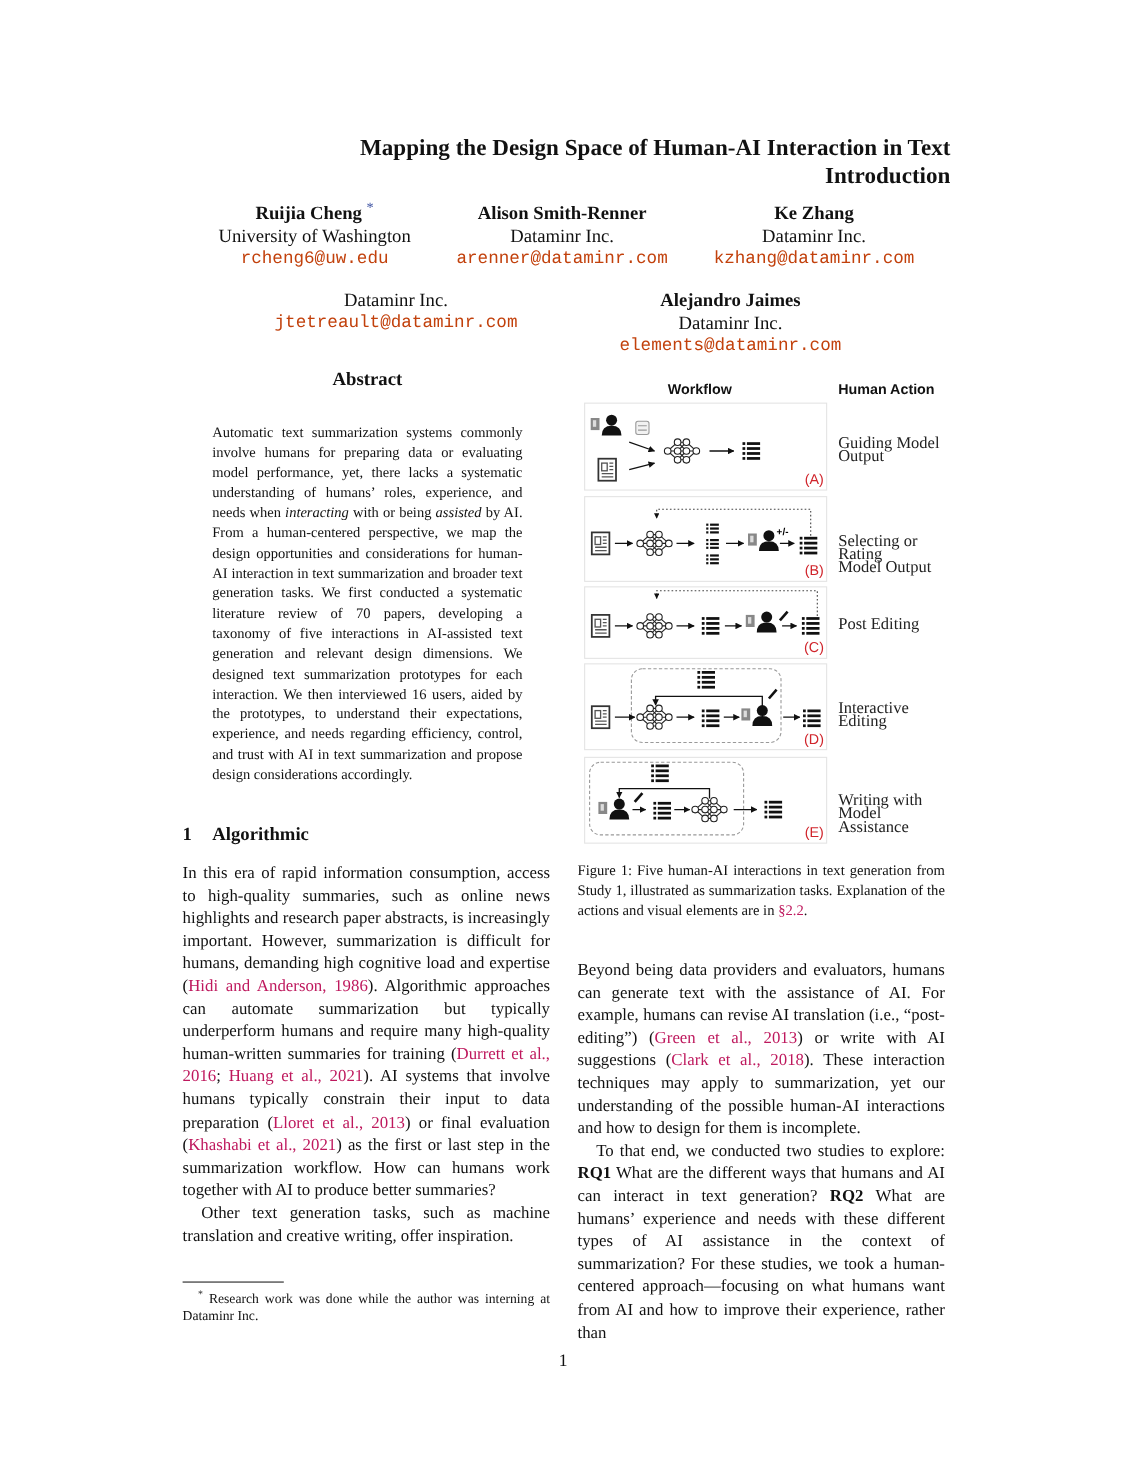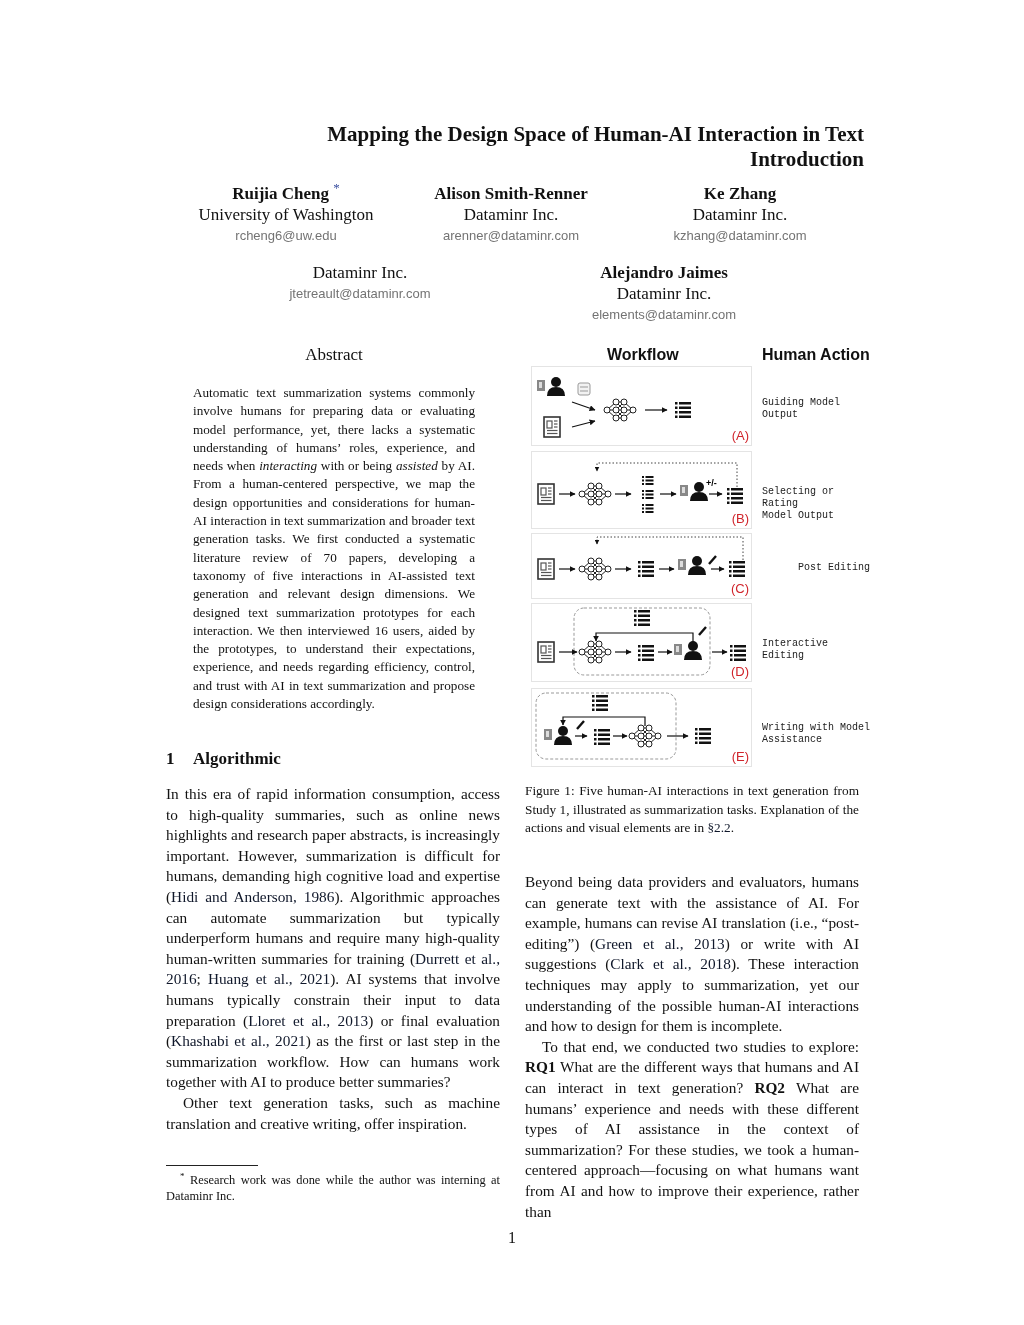--- a/index.html
+++ b/index.html
@@ -1,43 +1,43 @@
 <!DOCTYPE html>
 <html><head>
 <meta charset="utf-8">
 <style>
   html, body { margin: 0; padding: 0; background: #ffffff; }
   body { width: 1024px; height: 1325px; position: relative; overflow: hidden; color: #111; font-family: "Liberation Serif", "DejaVu Serif", serif; }
   .title { position: absolute; left: 160px; width: 704px; top: 122px; text-align: right; font-weight: bold; font-size: 21px; line-height: 25px; }
   .author { position: absolute; text-align: center; font-size: 17px; line-height: 21px; }
   .author .name { font-weight: bold; }
   .author .aff { }
-  .author .email { font-family: Liberation Sans, sans-serif; font-size: 13px; color: #737373; }
+  .author .email { font-family: Liberation Mono, monospace; font-size: 16px; color: #c2410c; }
   .star { color: #3a4fa0; font-weight: normal; font-size: 13px; vertical-align: super; line-height: 0; }
-  .abstract-title { position: absolute; left: 193px; width: 282px; top: 345px; text-align: center; font-weight: normal; font-size: 17px; }
+  .abstract-title { position: absolute; left: 193px; width: 282px; top: 335px; text-align: center; font-weight: bold; font-size: 17px; }
   .abstract-text { position: absolute; left: 193px; width: 282px; top: 384px; font-size: 13.2px; line-height: 18.3px; text-align: justify; }
   .section-head { position: absolute; left: 166px; top: 749px; font-weight: bold; font-size: 17px; }
   .section-head .num { display: inline-block; width: 27px; }
   .col-text { position: absolute; font-size: 15.3px; line-height: 20.6px; text-align: justify; }
   .col-left { left: 166px; width: 334px; top: 784px; }
   .col-right { left: 525px; width: 334px; top: 872px; }
   .col-text p { margin: 0; }
   .col-text p.indent { text-indent: 17px; }
-  .cite { color: #0f172a; }
+  .cite { color: #be185d; }
   .caption { position: absolute; left: 525px; width: 334px; top: 782px; font-size: 13.3px; line-height: 18.5px; text-align: justify; }
   .footnote-rule { position: absolute; left: 166px; top: 1165px; width: 92px; border-top: 1px solid #222; }
   .footnote { position: absolute; left: 166px; width: 334px; top: 1168px; font-size: 12.4px; line-height: 16px; text-align: justify; }
   .footnote .fn-mark { font-size: 9px; vertical-align: super; margin-left: 14px; }
   .page-num { position: absolute; left: 0; width: 1024px; text-align: center; top: 1229px; font-size: 16px; }
 
   
-  .fig-head { position: absolute; top: 346px; font-family: "Liberation Sans", "DejaVu Sans", sans-serif; font-weight: bold; font-size: 16px; }
+  .fig-head { position: absolute; top: 346px; font-family: "Liberation Sans", "DejaVu Sans", sans-serif; font-weight: bold; font-size: 13px; }
   .panel { position: absolute; left: 531px; width: 219px; border: 1px solid #e4e4e4; background: #fff; }
   .panel-label { position: absolute; right: 2px; bottom: 2px; color: #d0242b; font-family: "Liberation Sans", "DejaVu Sans", sans-serif; font-size: 13px; }
-  .action { position: absolute; left: 762px; font-family: Liberation Mono, monospace; font-size: 10px; line-height: 12px; color: #222; width: 110px; }
+  .action { position: absolute; left: 762px; font-family: Liberation Serif, serif; font-size: 15px; line-height: 12px; color: #222; width: 110px; }
   .panel svg { position: absolute; left: 0; top: 0; }
 </style>
 </head>
 <body>
 
 <div class="title">
   <div>Mapping the Design Space of Human-AI Interaction in Text</div>
   <div>Introduction</div>
 </div>
 
@@ -204,21 +204,21 @@
     <line x1="83" y1="35" x2="99" y2="35" stroke="#111" stroke-width="1.2" marker-end="url(#arr)"></line>
     <use href="#list" x="106" y="27"></use>
     <line x1="127" y1="35" x2="142" y2="35" stroke="#111" stroke-width="1.2" marker-end="url(#arr)"></line>
     <use href="#person" x="161" y="27"></use>
     <use href="#pencil" x="177" y="22"></use>
     <line x1="179" y1="35" x2="192" y2="35" stroke="#111" stroke-width="1.2" marker-end="url(#arr)"></line>
     <use href="#list" x="197" y="27"></use>
   </svg>
   <span class="panel-label">(C)</span>
 </div>
-<div class="action" style="top:562px;margin-left:36px;">
+<div class="action" style="top:562px;">
     <div>Post Editing</div>
     <div></div>
   </div>
 
 <div class="panel" style="top:603px;height:77px;">
   <svg width="219" height="77">
     <rect x="42" y="4" width="136" height="67" rx="10" fill="none" stroke="#999" stroke-dasharray="3,2"></rect>
     <use href="#list" x="102" y="6"></use>
     <polyline points="161,40 161,29 64,29 64,37" fill="none" stroke="#111" stroke-width="1.2" marker-end="url(#arr)"></polyline>
     <use href="#doc" x="6" y="38"></use>

